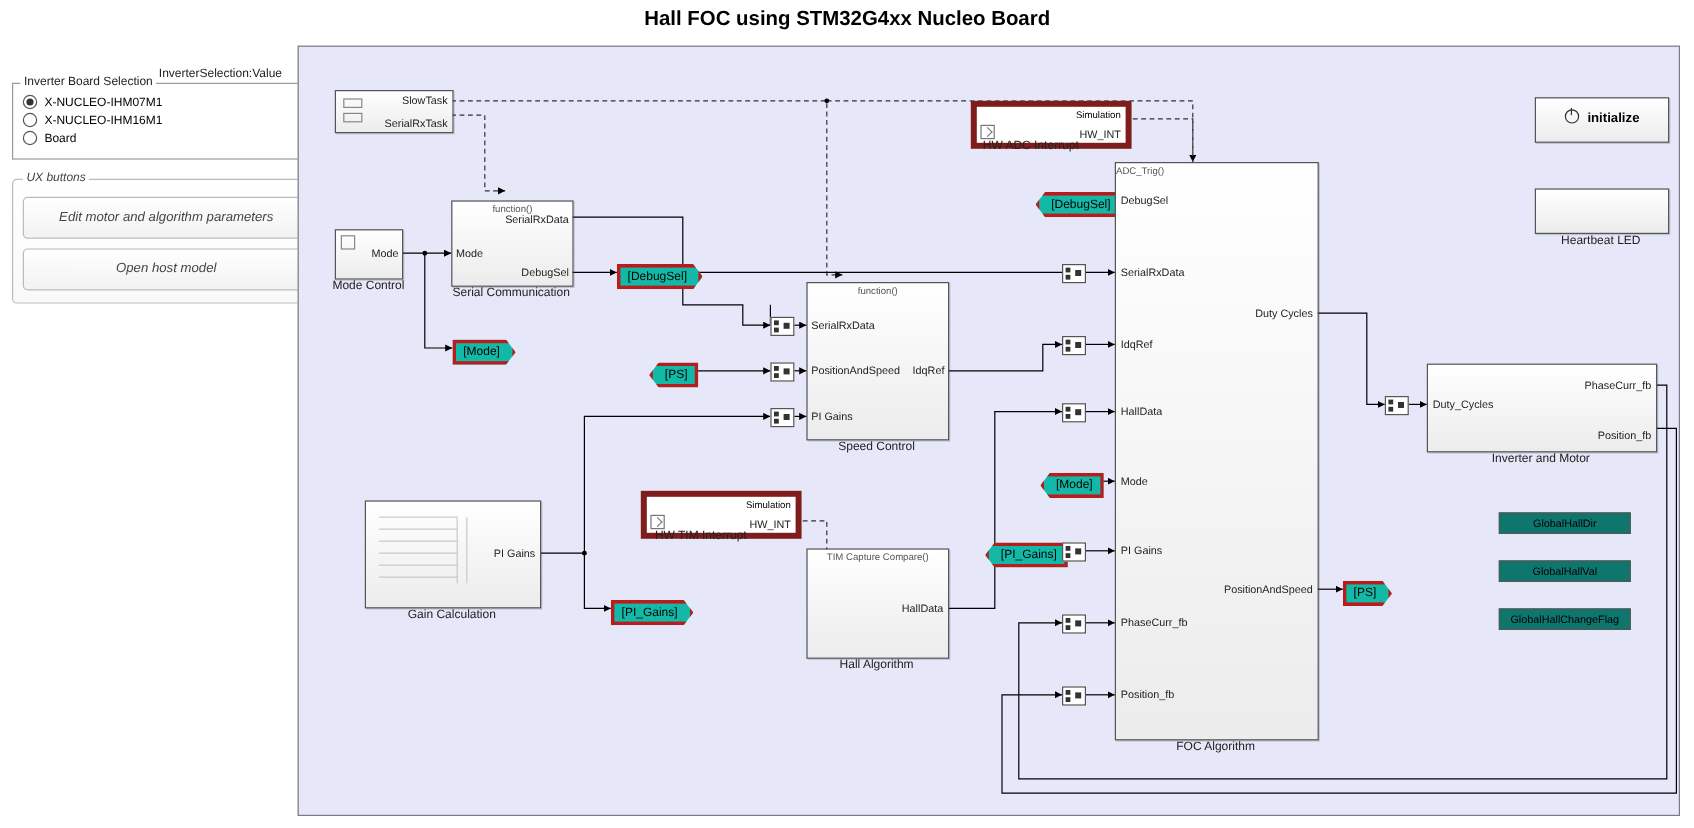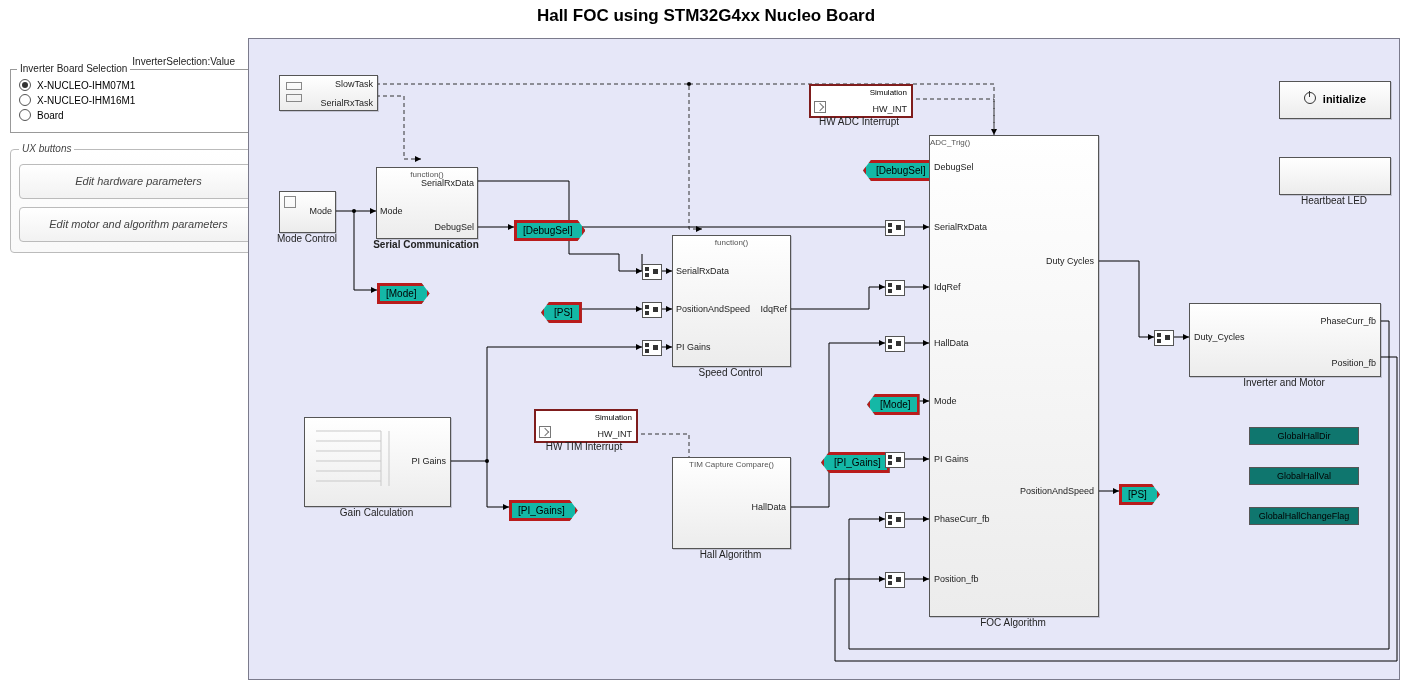--- a/index.html
+++ b/index.html
@@ -169,21 +169,21 @@
     text-align: center;
     padding: 3px 4px;
     width: 100px;
   }
   .line { stroke:#000; stroke-width:1; fill:none; }
   .line-dash { stroke:#333; stroke-width:1; fill:none; stroke-dasharray:4 3; }
   .arrow { fill:#000; }
   svg.wires { position:absolute; left:0; top:0; width:100%; height:100%; pointer-events:none; }
   .tiny { font-size:8px; color:#555; }
   .sim-box {
-    position:absolute; border:2px solid #7f1d1d; background:#fff;
+    position:absolute; border:5px solid #7f1d1d; background:#fff;padding-left:24px;
   }
   .sim-box .hdr { position:absolute; top:2px; right:4px; font-size:8px; }
   .sim-box .corner {
     position:absolute; left:3px; bottom:3px; width:10px; height:10px;
     border:1px solid #777;
   }
   .sim-box .corner::after{
     content:""; position:absolute; left:2px; top:2px; width:5px; height:5px; border:1px solid #777; border-left:none; border-top:none; transform:rotate(-45deg);
   }
   .init-icon{
@@ -209,22 +209,22 @@
       <span>X-NUCLEO-IHM16M1</span>
     </div>
     <div class="radio-row">
       <span class="radio"></span>
       <span>Board</span>
     </div>
   </div>
 
   <div class="ux-group">
     <div class="legend">UX buttons</div>
-    <div class="ux-btn">Edit hardware parameters</div>
     <div class="ux-btn">Edit motor and algorithm parameters</div>
+    <div class="ux-btn">Open host model</div>
   </div>
 </div>
 
 <div class="canvas">
 
   <svg class="wires">
     <defs>
       <marker id="ah" markerWidth="8" markerHeight="8" refX="6" refY="3" orient="auto">
         <path d="M0,0 L6,3 L0,6 Z" class="arrow"></path>
       </marker>
@@ -299,21 +299,21 @@
     <div style="position:absolute;left:4px;top:4px;width:10px;height:10px;border:1px solid #888"></div>
   </div>
   <div class="blk-label" style="left:18px; top:194px; width:80px;">Mode Control</div>
 
   <div class="blk" style="left:127px; top:128px; width:100px; height:70px;">
     <div class="port tiny" style="left:0;right:0;top:2px;text-align:center;">function()</div>
     <div class="port" style="left:3px; top:38px;">Mode</div>
     <div class="port" style="right:3px; top:10px;">SerialRxData</div>
     <div class="port" style="right:3px; bottom:6px;">DebugSel</div>
   </div>
-  <div class="blk-label" style="left:110px; top:200px; width:134px;font-weight:bold;">Serial Communication</div>
+  <div class="blk-label" style="left:110px; top:200px; width:134px;">Serial Communication</div>
 
   <div class="tag" style="left:265px; top:181px;">[DebugSel]</div>
 
   <div class="tag" style="left:128px; top:244px;">[Mode]</div>
 
   <div class="blk" style="left:423px; top:196px; width:117px; height:130px;">
     <div class="port tiny" style="left:0;right:0;top:2px;text-align:center;">function()</div>
     <div class="port" style="left:3px; top:30px;">SerialRxData</div>
     <div class="port" style="left:3px; top:68px;">PositionAndSpeed</div>
     <div class="port" style="left:3px; top:106px;">PI Gains</div>

